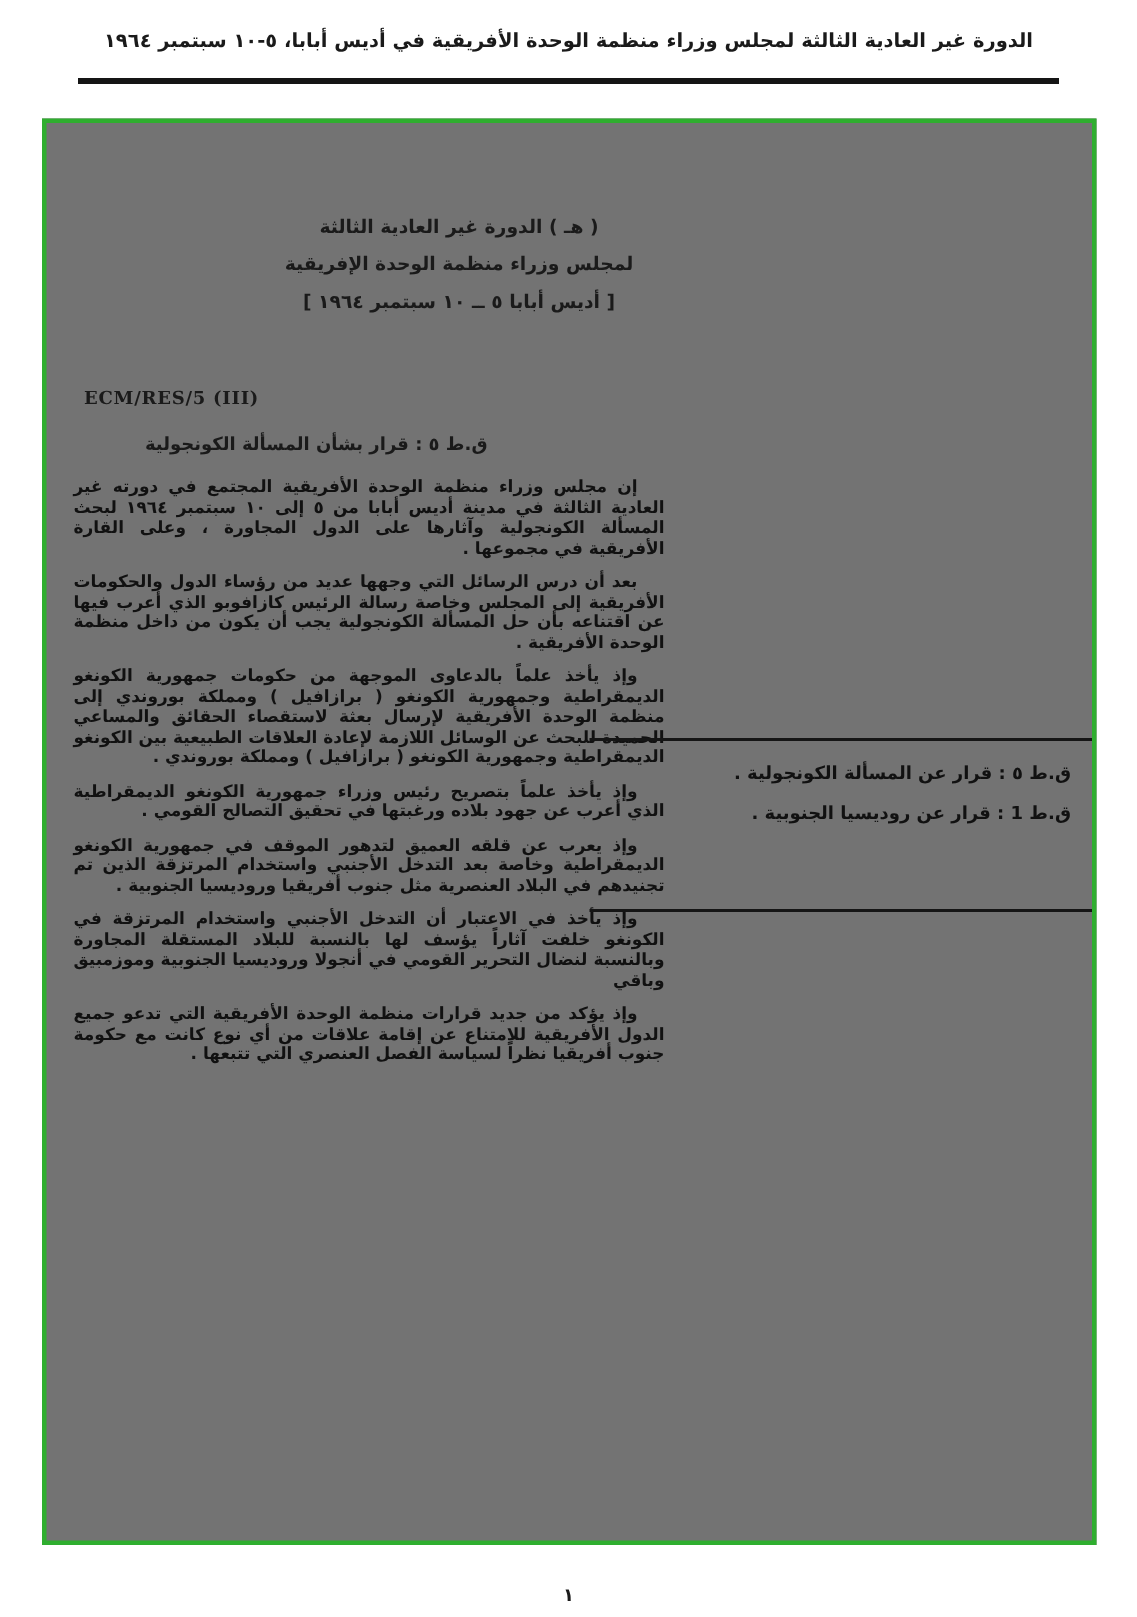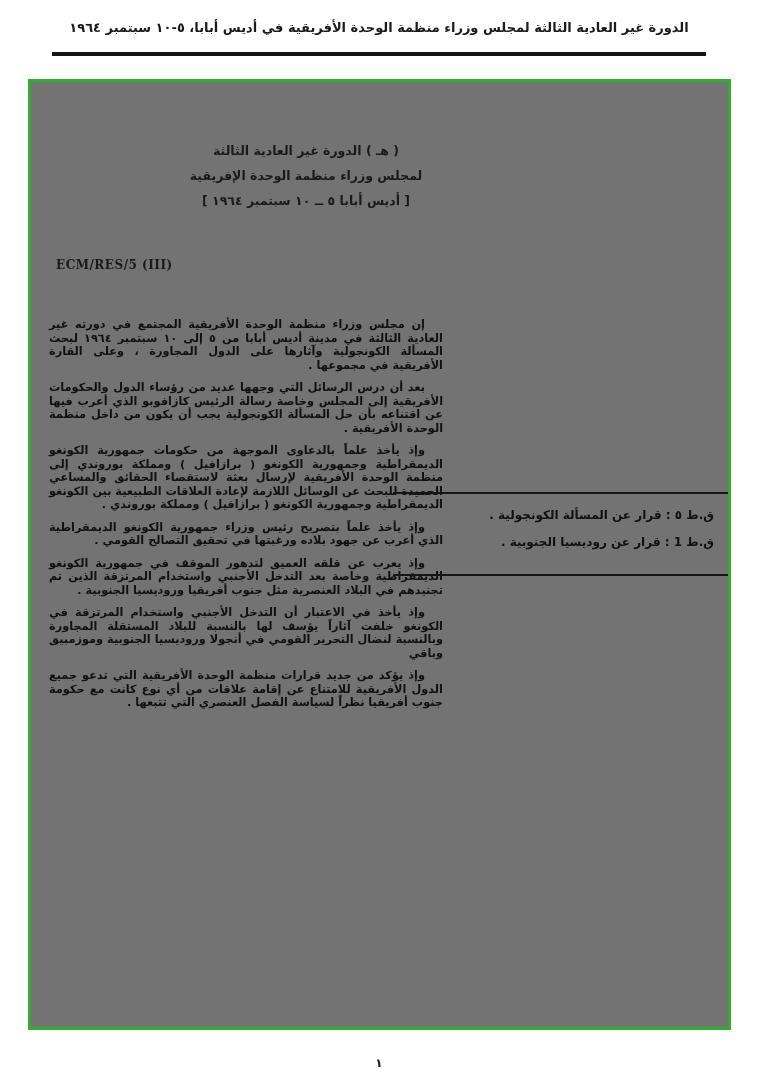--- a/index.html
+++ b/index.html
@@ -41,21 +41,21 @@
   }
 
   .body-col { position:absolute; top:236px; left:18px; width:394px; direction:rtl; }
   .body-col p {
     font-size:11.3px; font-weight:bold; line-height:13.5px;
     text-align:justify; text-align-last:right; text-indent:18px;
     margin-bottom:9px; color:#111;
   }
 
   .sidebar {
-    position:absolute; top:410px; right:0; width:335px; height:84px;
+    position:absolute; top:410px; right:0; width:335px; height:116px;
     border-top:2px solid #151515; border-bottom:2px solid #151515;
     padding:14px 14px 0 10px; direction:rtl;
   }
   .side-item {
     font-weight:bold; font-size:12px; text-align:right; margin-bottom:13px;
     color:#111;
   }
 
   .page-number {
     position:absolute; bottom:8px; left:0; right:0; text-align:center;
@@ -76,20 +76,21 @@
   <section class="green-box">
 
     <div class="doc-heading">
       <div>( هـ ) الدورة غير العادية الثالثة</div>
       <div>لمجلس وزراء منظمة الوحدة الإفريقية</div>
       <div>[ أديس أبابا ٥ ــ ١٠ سبتمبر ١٩٦٤ ]</div>
     </div>
 
     <div class="ref">ECM/RES/5 (III)</div>
 
+    <div class="res-title">ق.ط ٥ : قرار بشأن المسألة الكونجولية</div>
 
     <div class="body-col">
       <p>إن مجلس وزراء منظمة الوحدة الأفريقية المجتمع في دورته غير العادية الثالثة في مدينة أديس أبابا من ٥ إلى ١٠ سبتمبر ١٩٦٤ لبحث المسألة الكونجولية وآثارها على الدول المجاورة ، وعلى القارة الأفريقية في مجموعها .</p>
       <p>بعد أن درس الرسائل التي وجهها عديد من رؤساء الدول والحكومات الأفريقية إلى المجلس وخاصة رسالة الرئيس كازافوبو الذي أعرب فيها عن اقتناعه بأن حل المسألة الكونجولية يجب أن يكون من داخل منظمة الوحدة الأفريقية .</p>
       <p>وإذ يأخذ علماً بالدعاوى الموجهة من حكومات جمهورية الكونغو الديمقراطية وجمهورية الكونغو ( برازافيل ) ومملكة بوروندي إلى منظمة الوحدة الأفريقية لإرسال بعثة لاستقصاء الحقائق والمساعي الحميدة للبحث عن الوسائل اللازمة لإعادة العلاقات الطبيعية بين الكونغو الديمقراطية وجمهورية الكونغو ( برازافيل ) ومملكة بوروندي .</p>
       <p>وإذ يأخذ علماً بتصريح رئيس وزراء جمهورية الكونغو الديمقراطية الذي أعرب عن جهود بلاده ورغبتها في تحقيق التصالح القومي .</p>
       <p>وإذ يعرب عن قلقه العميق لتدهور الموقف في جمهورية الكونغو الديمقراطية وخاصة بعد التدخل الأجنبي واستخدام المرتزقة الذين تم تجنيدهم في البلاد العنصرية مثل جنوب أفريقيا وروديسيا الجنوبية .</p>
       <p>وإذ يأخذ في الاعتبار أن التدخل الأجنبي واستخدام المرتزقة في الكونغو خلفت آثاراً يؤسف لها بالنسبة للبلاد المستقلة المجاورة وبالنسبة لنضال التحرير القومي في أنجولا وروديسيا الجنوبية وموزمبيق وباقي</p>
       <p>وإذ يؤكد من جديد قرارات منظمة الوحدة الأفريقية التي تدعو جميع الدول الأفريقية للامتناع عن إقامة علاقات من أي نوع كانت مع حكومة جنوب أفريقيا نظراً لسياسة الفصل العنصري التي تتبعها .</p>
     </div>

